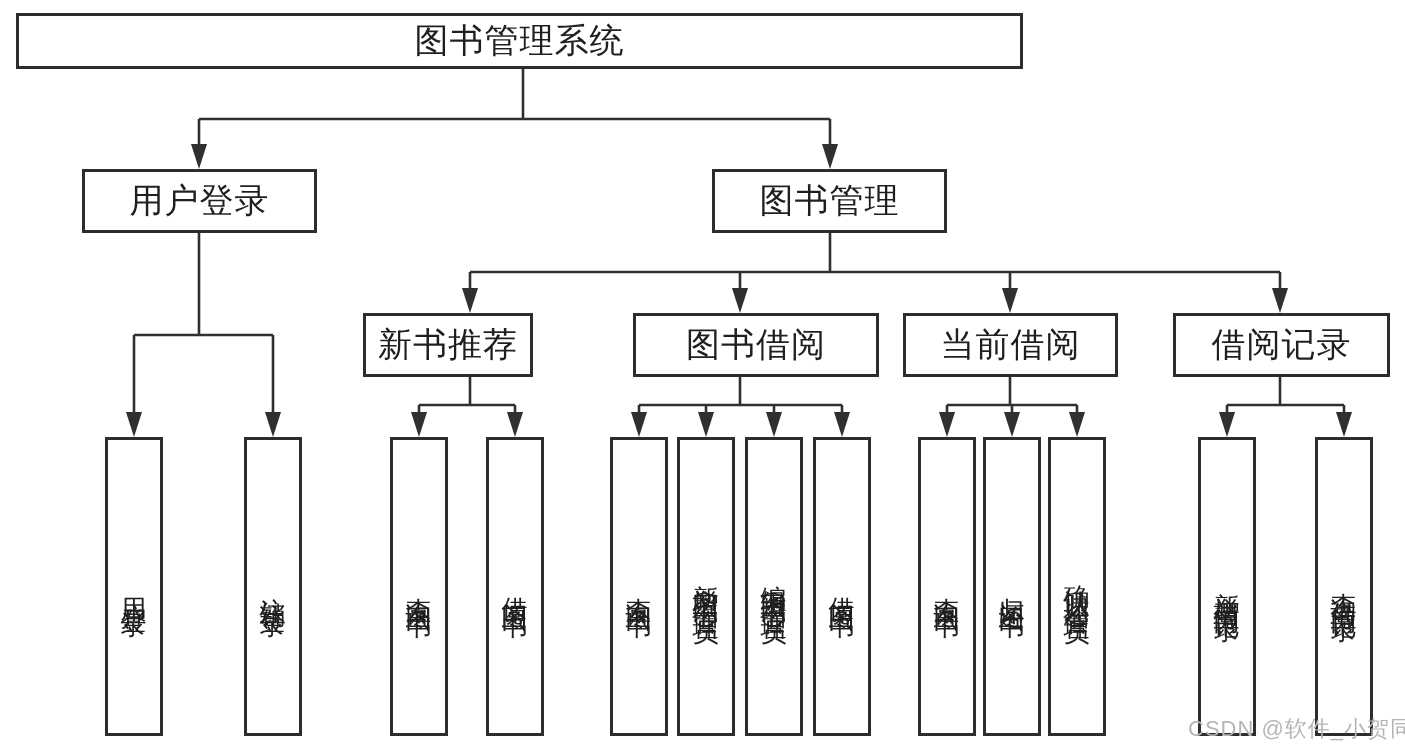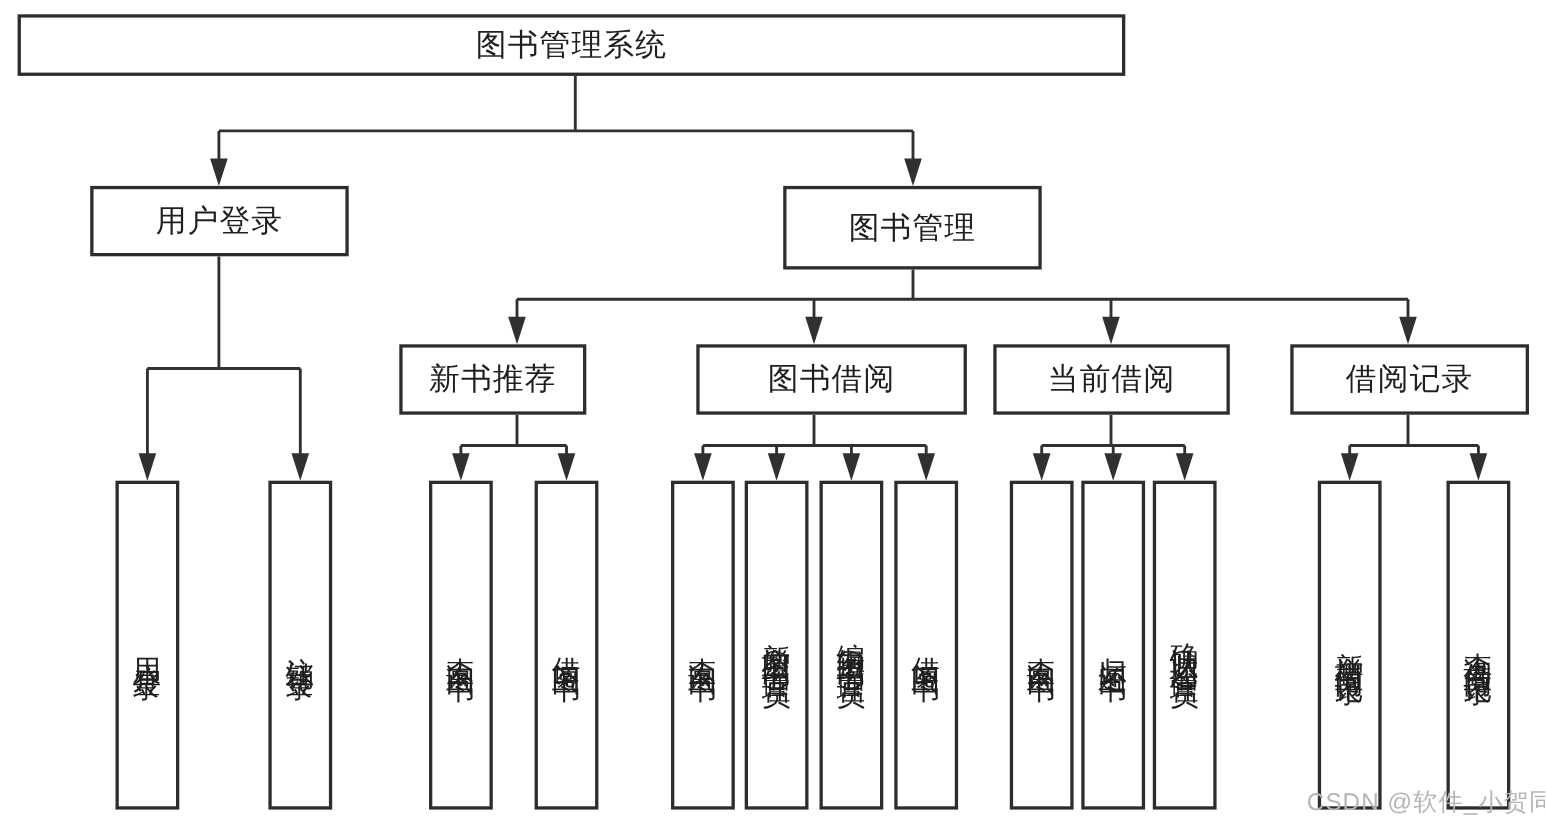--- a/index.html
+++ b/index.html
@@ -24,21 +24,21 @@
   .node{
     position:absolute;
     background:#fff;
     border:3px solid var(--border);
     box-sizing:border-box;
     display:flex;
     align-items:center;
     justify-content:center;
   }
   .node .lbl{
-    font-size:28px;
+    font-size:34px;
     letter-spacing:1px;
     color:var(--text);
     white-space:nowrap;
   }
   .leaf{width:58px;height:299px;top:437px;}
   .leaf .lbl{
     writing-mode:vertical-rl;
     text-orientation:mixed;
     font-size:26px;
     letter-spacing:5px;
@@ -110,21 +110,21 @@
       </g>
   </svg>
 
   <div class="node" style="left:16px;top:13px;width:1007px;height:56px;">
     <span class="lbl">图书管理系统</span>
   </div>
 
   <div class="node" style="left:82px;top:169px;width:235px;height:64px;">
     <span class="lbl">用户登录</span>
   </div>
-  <div class="node" style="left:712px;top:169px;width:235px;height:76px;">
+  <div class="node" style="left:712px;top:169px;width:235px;height:64px;">
     <span class="lbl">图书管理</span>
   </div>
 
   <div class="node" style="left:363px;top:313px;width:170px;height:64px;">
     <span class="lbl">新书推荐</span>
   </div>
   <div class="node" style="left:633px;top:313px;width:246px;height:64px;">
     <span class="lbl">图书借阅</span>
   </div>
   <div class="node" style="left:1173px;top:313px;width:217px;height:64px;">

